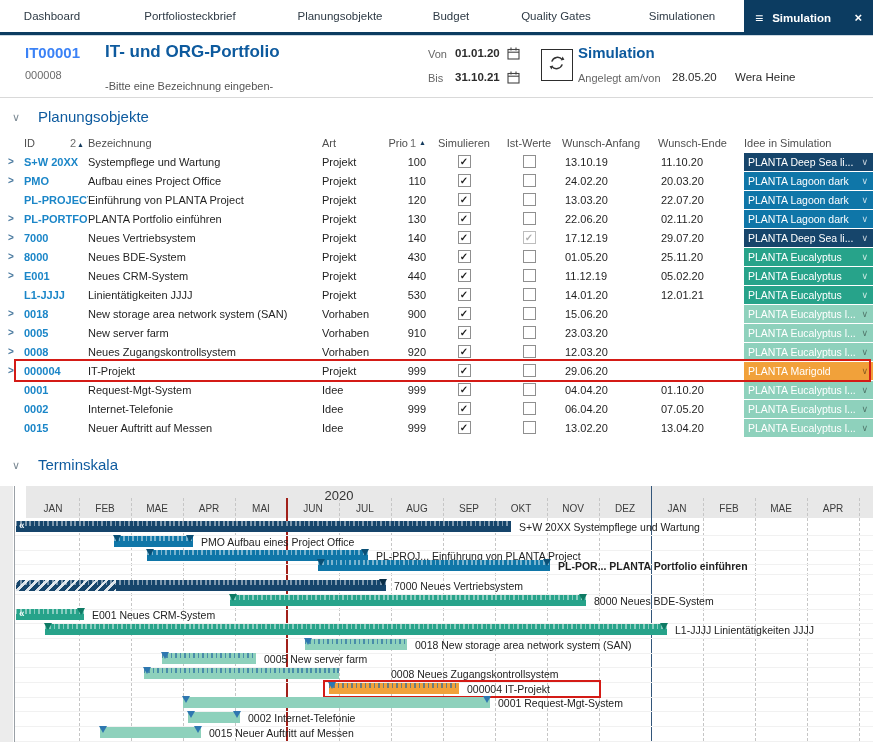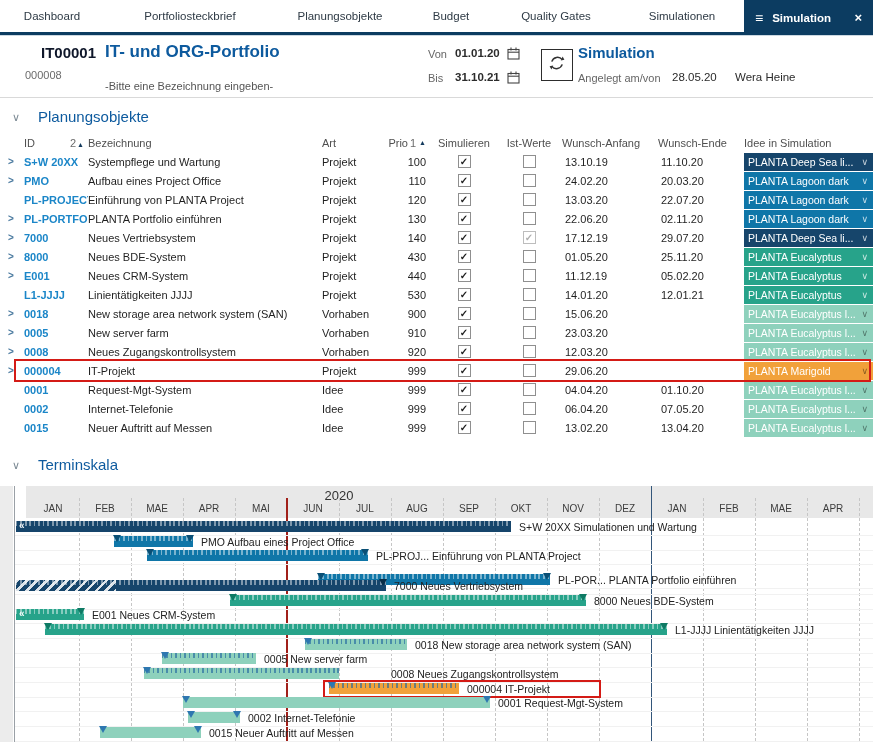--- a/index.html
+++ b/index.html
@@ -11,21 +11,21 @@
   .nav{position:absolute;left:0;top:0;width:873px;height:35px;background:#fff;border-bottom:3px solid #0c3c61;box-sizing:border-box}
   .tab{position:absolute;top:0;height:32px;display:flex;align-items:center;transform:translateX(-50%);
        font-size:11.5px;color:#2e3a45;white-space:nowrap;cursor:pointer}
   .tab-active{position:absolute;left:744px;top:0;width:129px;height:35px;background:#0c3c61;color:#fff;
        display:flex;align-items:center;box-sizing:border-box;padding:0 11px;font-size:11.5px;font-weight:bold}
   .tab-active .burger{font-size:14px;font-weight:normal;margin-right:9px}
   .tab-active .close{margin-left:auto;font-size:13px;font-weight:bold;cursor:pointer}
   .nav-underline{position:absolute;left:0;top:35px;width:873px;height:1px;background:#ccd8e1}
 
   
-  .h-id{left:41px;top:44px;font-size:15px;font-weight:bold;color:#0f172a}
+  .h-id{left:25px;top:44px;font-size:15px;font-weight:bold;color:#3b82f6}
   .h-subid{left:25px;top:69px;font-size:11px;color:#6b6b6b}
   .h-title{left:105px;top:42px;font-size:17px;font-weight:bold;color:#0d5a9e}
   .h-subtitle{left:105px;top:80px;font-size:11px;color:#555}
   .lbl{font-size:11px;color:#666}
   .val{font-size:11.5px;color:#2b2b2b;font-weight:bold}
   .calicon{cursor:pointer}
   .refresh-box{left:541px;top:49px;width:32px;height:32px;border:1.5px solid #2d2d2d;box-sizing:border-box;
        display:flex;align-items:center;justify-content:center;cursor:pointer;background:#fff}
   .h-sim{left:578px;top:44px;font-size:15px;font-weight:bold;color:#0d5a9e}
   .hdr-divider{left:0;top:97px;width:873px;height:1px;background:#d9d9d9}
@@ -492,39 +492,39 @@
     <div class="gl" style="left: 740px;"></div>
     <div class="gl" style="left: 792px;"></div>
     <div class="gl" style="left: 844px;"></div>
     <div class="gl gl-year" style="left: 636px;"></div>
     <div class="gl-today" style="left: 271px;"></div>
     <div class="grow" style="top: 34px;">
       <div class="bar" style="left: 1px; width: 495px; background: rgb(22, 69, 107);">
         <div class="tex w"></div>
         <span class="clipmark">«</span>
       </div>
-      <div class="blabel" style="left: 504px;">S+W 20XX Simulationen und Wartung</div>
+      <div class="blabel" style="left: 504px;">S+W 20XX Systempflege und Wartung</div>
     </div>
     <div class="grow" style="top: 48.7px;">
       <div class="bar" style="left: 99px; width: 79px; background: rgb(15, 118, 168);">
         <div class="tex w"></div>
         <div class="tri" style="left: -1px; border-top: 7px solid rgb(10, 79, 117);"></div>
         <div class="tri" style="right: -1px; border-top: 7px solid rgb(10, 79, 117);"></div>
       </div>
       <div class="blabel" style="left: 186px;">PMO  Aufbau eines Project Office</div>
     </div>
     <div class="grow" style="top: 63.4px;">
       <div class="bar" style="left: 132px; width: 221px; background: rgb(15, 118, 168);">
         <div class="tex w"></div>
         <div class="tri" style="left: -1px; border-top: 7px solid rgb(10, 79, 117);"></div>
         <div class="tri" style="right: -1px; border-top: 7px solid rgb(10, 79, 117);"></div>
       </div>
       <div class="blabel" style="left: 361px;">PL-PROJ...  Einführung von PLANTA Project</div>
     </div>
-    <div class="grow" style="top: 87px;">
+    <div class="grow" style="top: 73px; font-weight: bold;">
       <div class="bar" style="left: 303px; width: 232px; background: rgb(15, 118, 168);">
         <div class="tex w"></div>
         <div class="tri" style="left: -1px; border-top: 7px solid rgb(10, 79, 117);"></div>
         <div class="tri" style="right: -1px; border-top: 7px solid rgb(10, 79, 117);"></div>
       </div>
       <div class="blabel" style="left: 543px;">PL-POR...  PLANTA Portfolio einführen</div>
     </div>
     <div class="grow" style="top: 92.8px;">
       <div class="bar" style="left: 1px; width: 370px; background: rgb(22, 69, 107);">
         <div class="tex w"></div>

